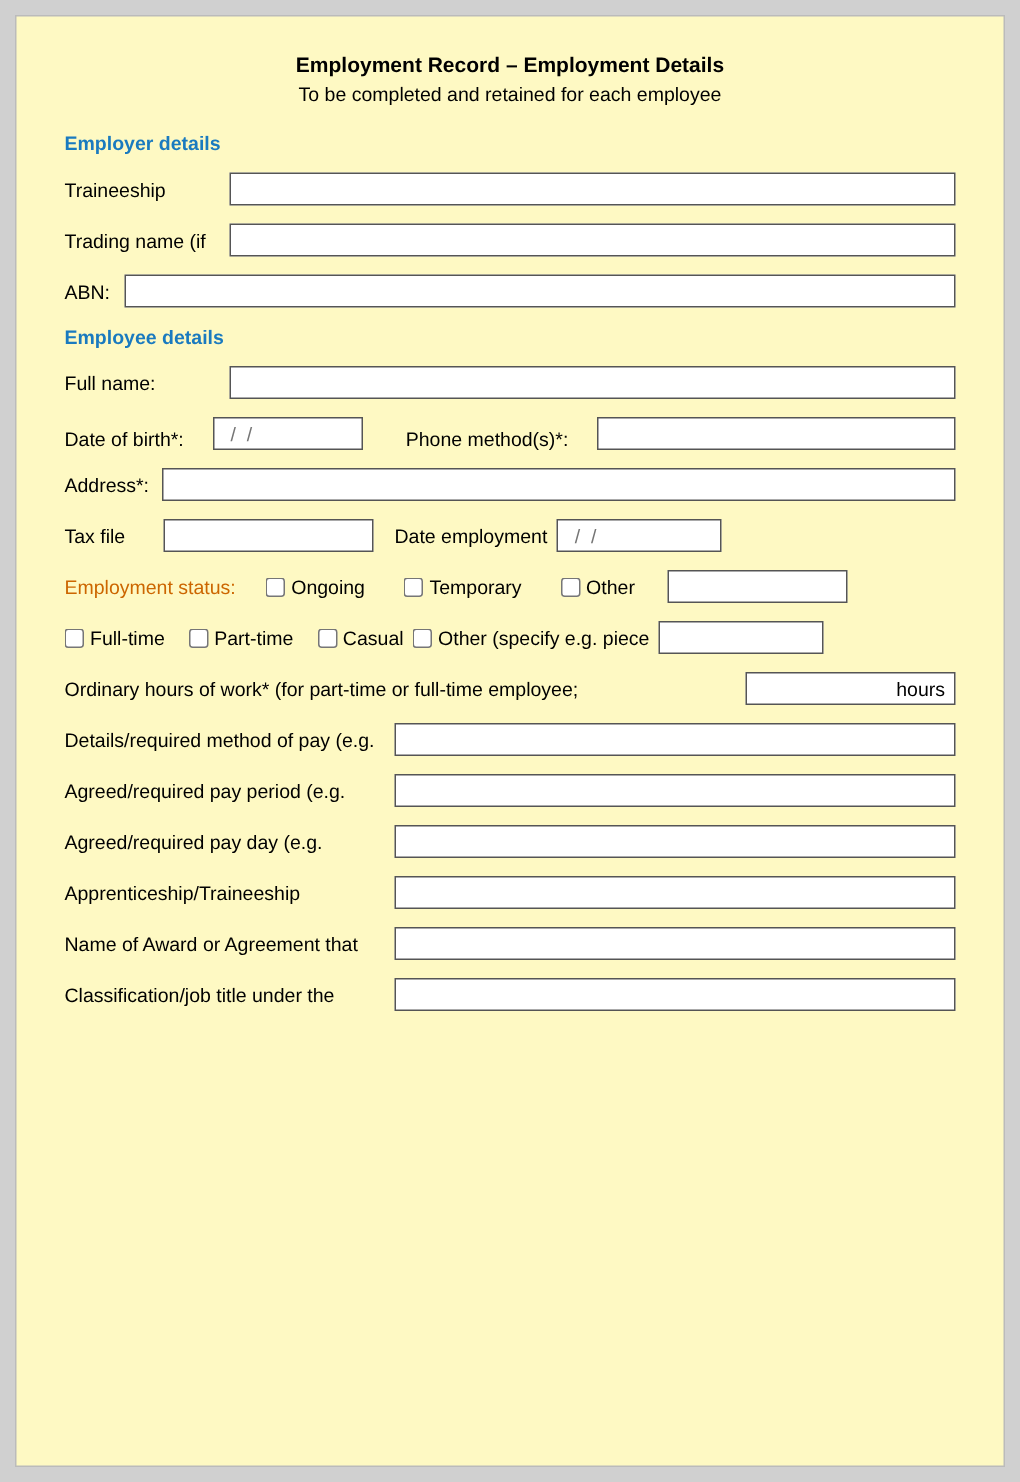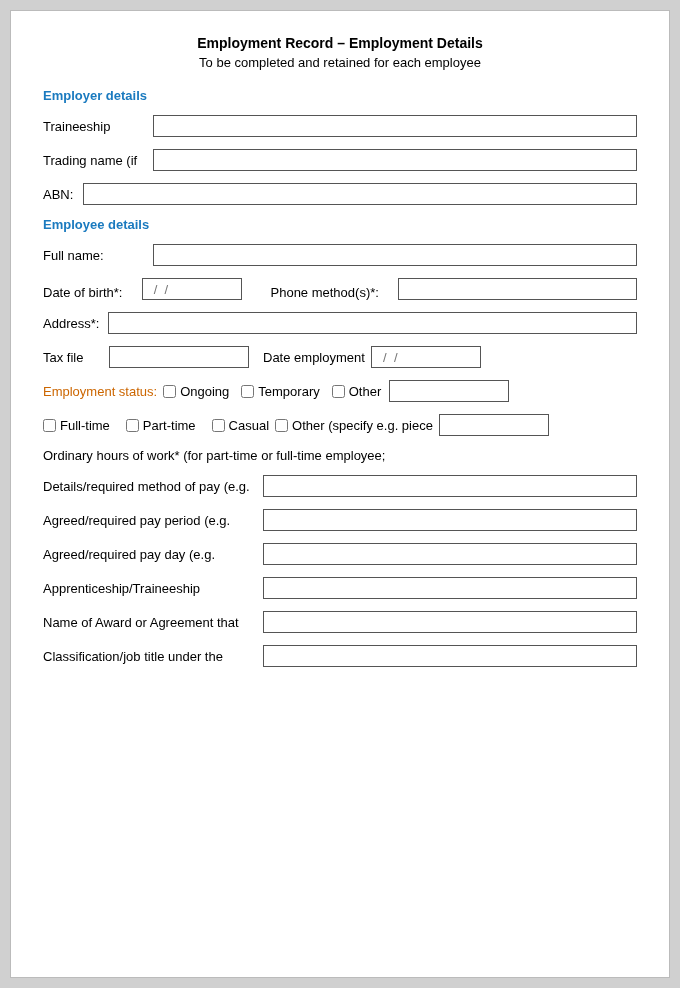--- a/index.html
+++ b/index.html
@@ -7,21 +7,21 @@
       font-family: Arial, sans-serif;
       font-size: 13px;
       background: #d0d0d0;
       display: flex;
       justify-content: center;
       align-items: flex-start;
       min-height: 988px;
       padding: 10px;
     }
     .page {
-      background: #ffffff;
+      background: #fef9c3;
       width: 660px;
       min-height: 968px;
       padding: 24px 32px 30px 32px;
       border: 1px solid #bbb;
     }
     .page-title {
       text-align: center;
       font-weight: bold;
       font-size: 14px;
       margin-bottom: 4px;
@@ -112,21 +112,21 @@
       border: 1px solid #555;
       height: 22px;
       width: 110px;
       padding: 0 4px;
       font-size: 13px;
     }
     .status-row {
       display: flex;
       align-items: center;
       margin-bottom: 12px;
-      gap: 2px;
+      gap: 16px;
       flex-wrap: wrap;
     }
     .status-label { font-size: 13px; color: #cc6600; margin-right: 4px; }
     .checkbox-group {
       display: flex;
       align-items: center;
       gap: 4px;
     }
     .checkbox-label { font-size: 13px; }
     .status-other-input {
@@ -263,20 +263,24 @@
     </div>
     <div class="checkbox-group" style="margin-left:0;">
       <input type="checkbox" style="">
       <span class="checkbox-label">Other (specify e.g. piece</span>
     </div>
     <input type="text" class="other-specify-input" style="">
   </div>
 
   <div class="hours-row">
     <span class="hours-label">Ordinary hours of work* (for part-time or full-time employee;</span>
+    <div style="display:flex; align-items:center; border: 1px solid #555; height: 22px; width: 140px; background:#fff; justify-content: flex-end; padding: 0 6px;">
+      <input type="text" style="border: none; outline: none; width: 60px; font-size: 13px; text-align: right;">
+      <span style="font-size:13px; margin-left:6px;">hours</span>
+    </div>
   </div>
 
   <div class="method-row">
     <span class="method-label">Details/required method of pay (e.g.</span>
     <input type="text" class="method-input" style="">
   </div>
 
   <div class="pay-period-row">
     <span class="method-label">Agreed/required pay period (e.g.</span>
     <input type="text" class="method-input" style="">

